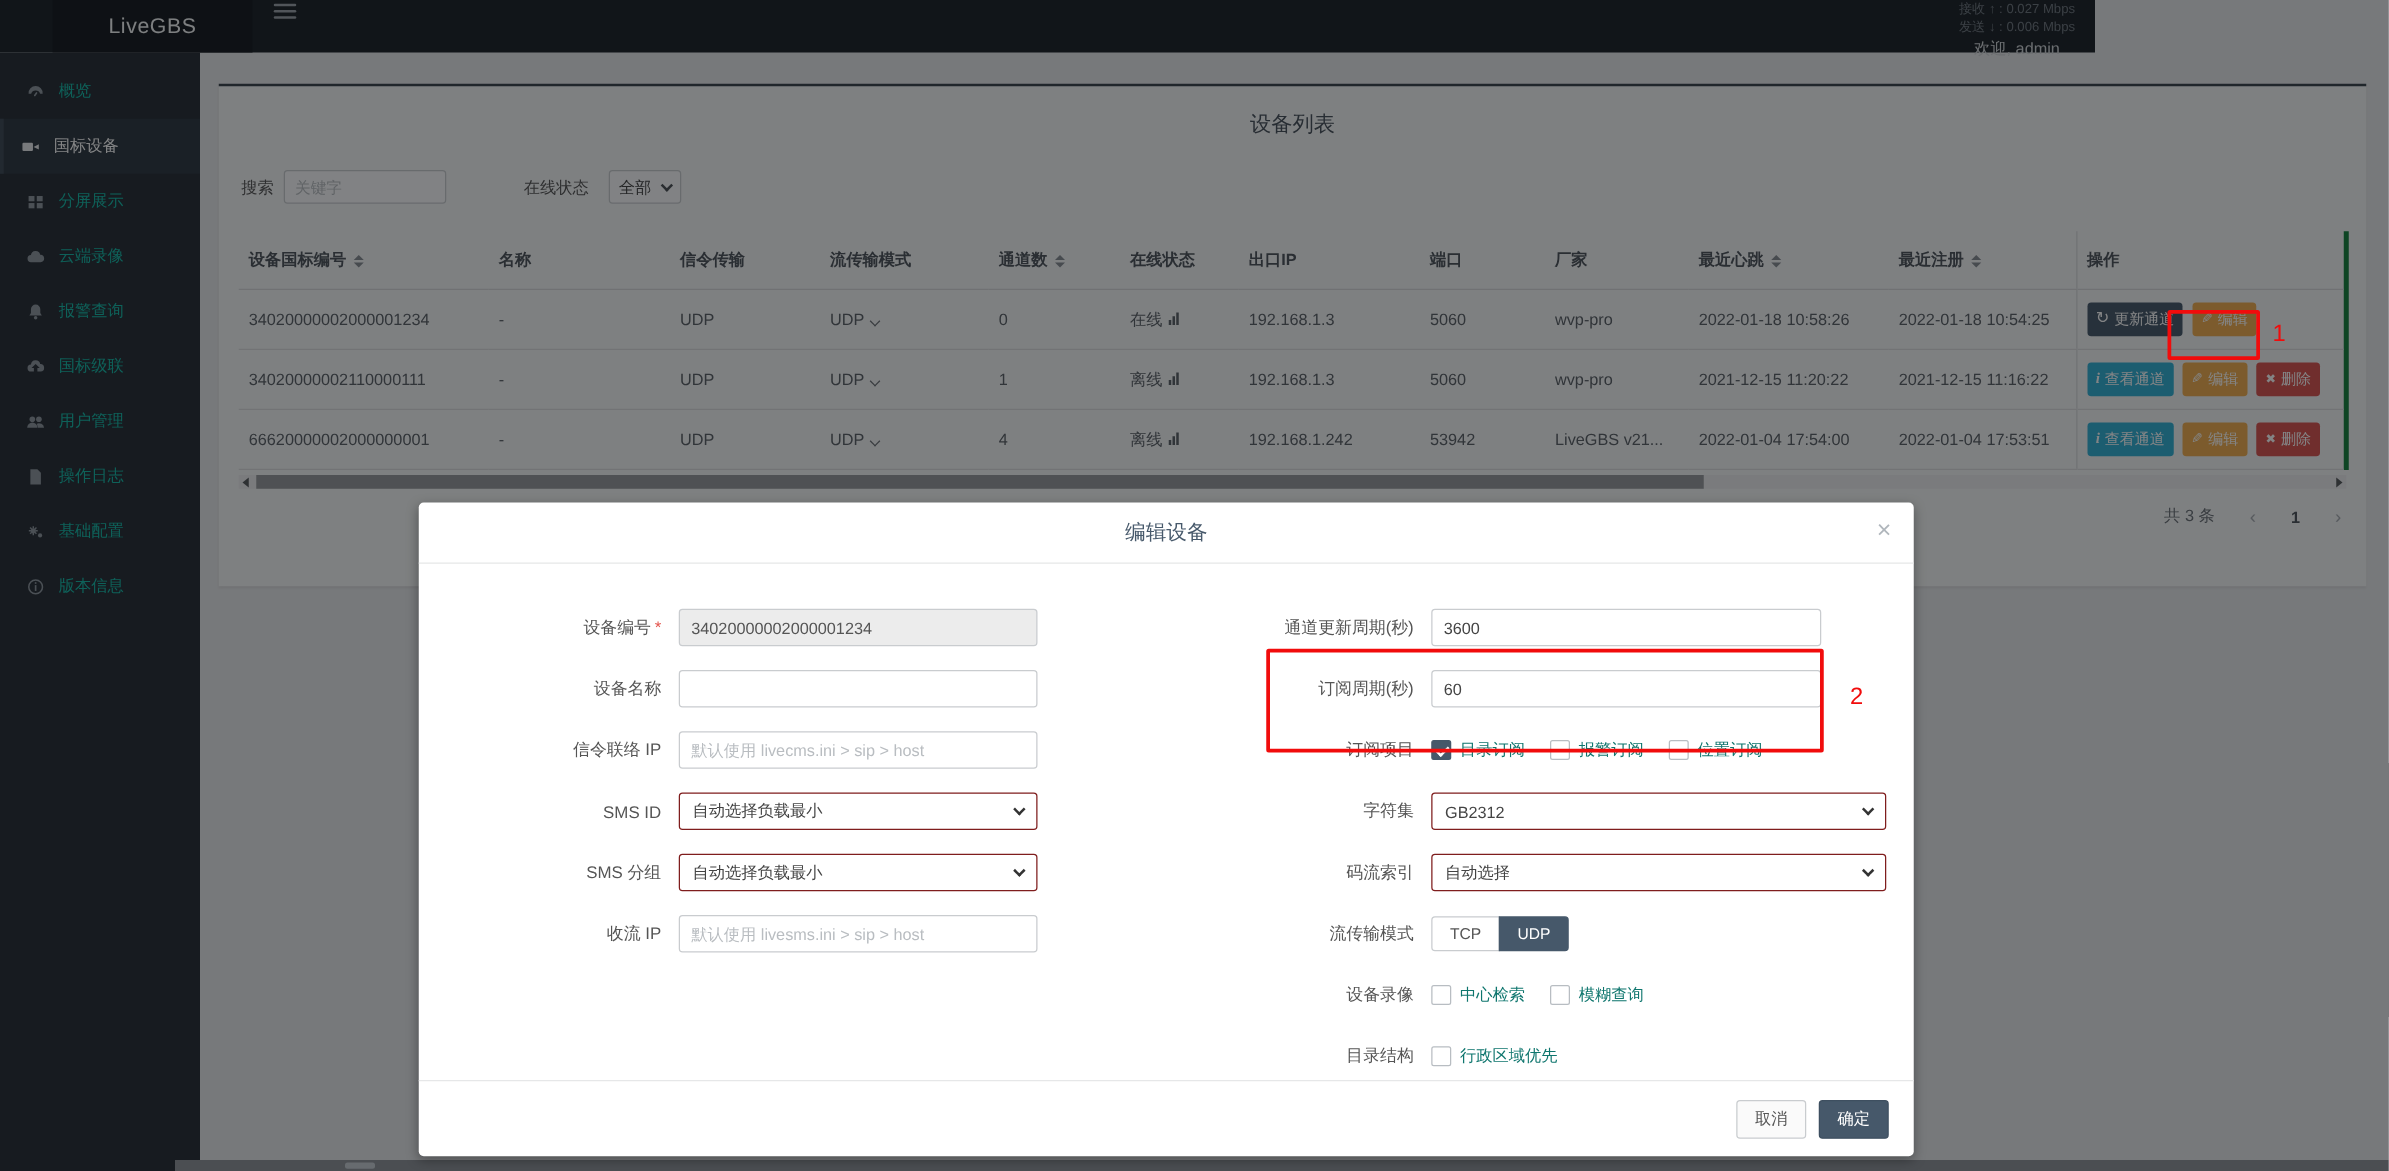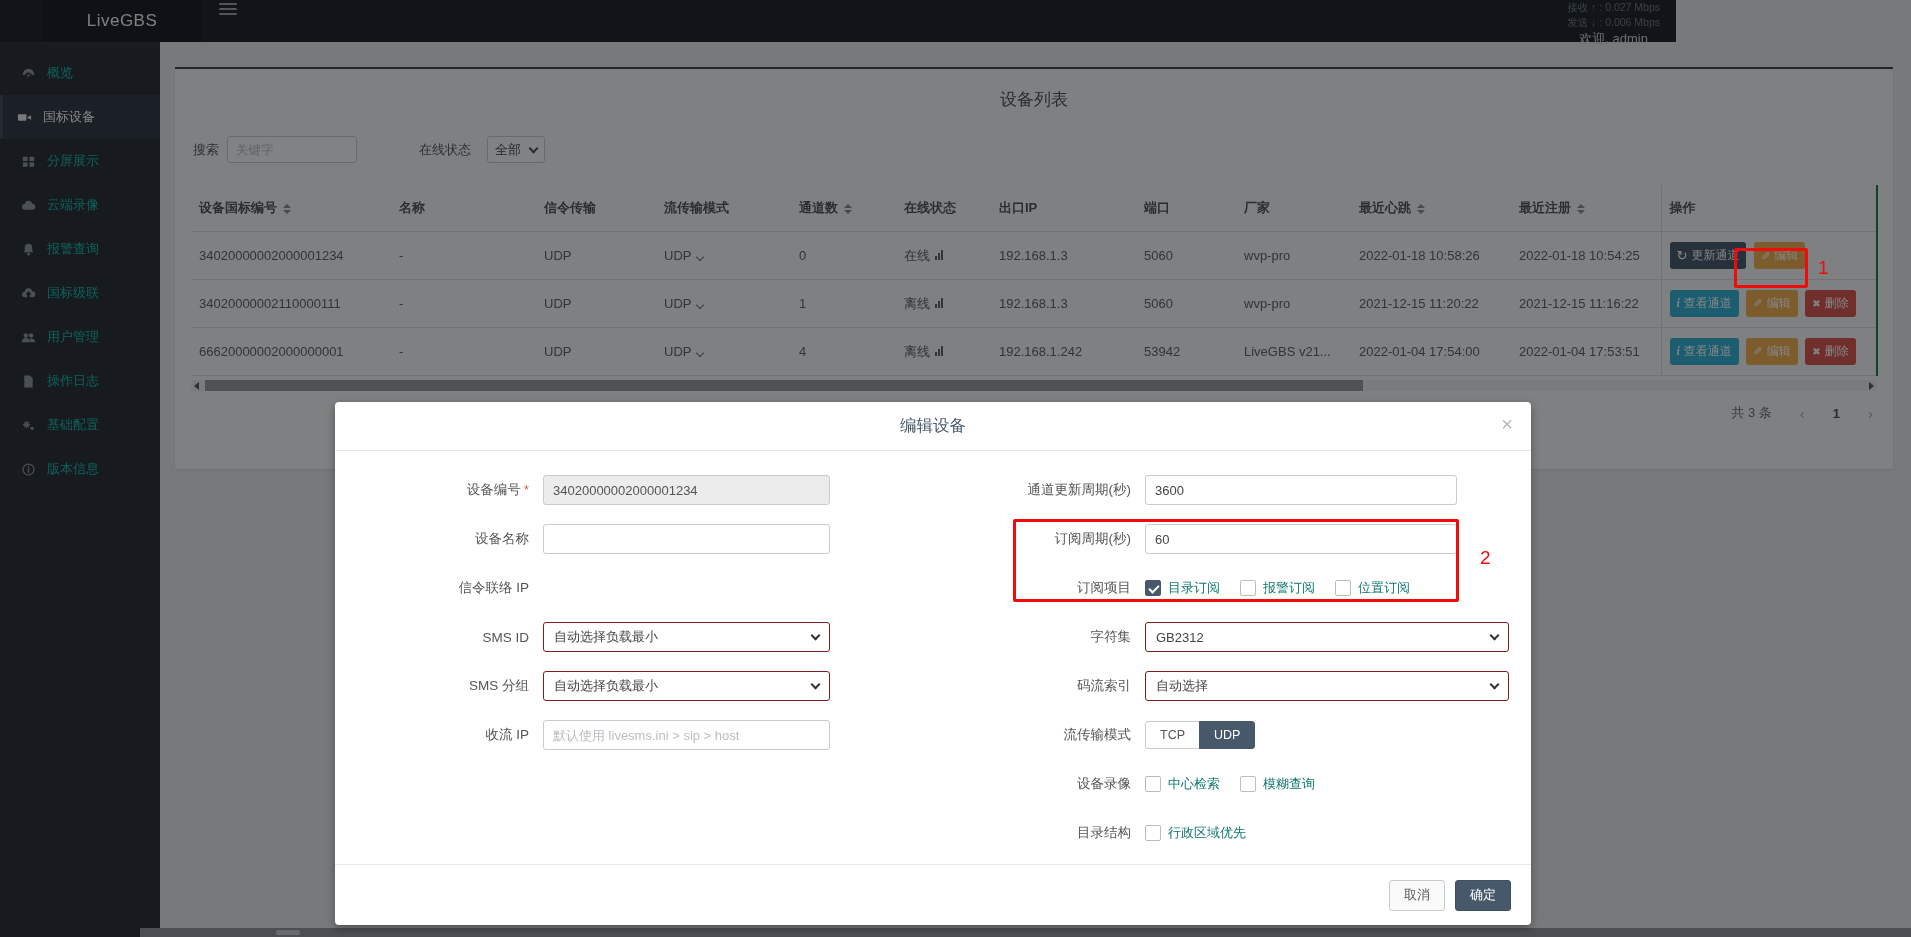--- a/index.html
+++ b/index.html
@@ -31,32 +31,32 @@
   .search-input::placeholder { color:#b9bdc1; }
   .status-filter { margin-left:62px; }
   .select-mini { display:inline-flex; align-items:center; justify-content:space-between; width:58px; height:27px; border:1px solid #c9cccf; border-radius:3px; background:#fbfbfc; padding:0 7px; margin-left:8px; cursor:pointer; color:#444; }
 
   .chev { width:7px; height:7px; border-right:2px solid #4a4f54; border-bottom:2px solid #4a4f54; transform:rotate(45deg); display:inline-block; margin-top:-3px; }
   .chev.sm { width:6px; height:6px; border-width:1.5px; margin-left:6px; border-color:#6b7075; }
 
   table.devices { margin:22px 16px 0 16px; border-collapse:collapse; table-layout:fixed; width:1686px; font-size:13px; }
   table.devices th { text-align:left; color:#4c535a; font-weight:bold; padding:14px 8px; border-bottom:1px solid #d8d9db; }
   table.devices td { color:#5a6066; padding:0 8px; height:48px; border-bottom:1px solid #dcdddf; white-space:nowrap; overflow:hidden; text-overflow:ellipsis; }
-  table.devices .op-col { border-left:1px solid #d8d9db; border-right:2px solid #15803d; }
+  table.devices .op-col { border-left:1px solid #d8d9db; border-right:4px solid #15803d; }
   .sort { display:inline-flex; flex-direction:column; margin-left:6px; vertical-align:middle; }
   .sort i { width:0; height:0; border-left:4px solid transparent; border-right:4px solid transparent; }
   .sort .up { border-bottom:4px solid #868c92; margin-bottom:2px; }
   .sort .dn { border-top:4px solid #868c92; }
   .status-on { color:#3f9d3f; }
   .status-off { color:#b6babe; }
   .bars { display:inline-flex; align-items:flex-end; gap:1px; margin-left:5px; }
   .bars i { width:2px; background:currentColor; display:block; }
   .bars i:nth-child(1){height:4px}.bars i:nth-child(2){height:7px}.bars i:nth-child(3){height:10px}
 
-  .btn { display:inline-flex; align-items:center; gap:4px; color:#fff; border:none; border-radius:3px; font-size:12px; padding:5px 7px; margin-right:4px; cursor:pointer; font-family:inherit; }
+  .btn { display:inline-flex; align-items:flex-start; gap:4px; color:#fff; border:none; border-radius:3px; font-size:12px; padding:5px 7px; margin-right:4px; cursor:pointer; font-family:inherit; }
   .btn-dark { background:#46586a; }
   .btn-info { background:#31b0d5; }
   .btn-warn { background:#f0ad4e; }
   .btn-dangr { background:#d9534f; }
   .ic-refresh::before { content:"\21BB"; font-size:13px; line-height:1; }
   .ic-info::before { content:"i"; font-family:"Liberation Serif",serif; font-weight:bold; font-style:italic; font-size:12px; }
   .ic-edit::before { content:"\270E"; font-size:11px; display:inline-block; transform:scaleX(-1); }
   .ic-del::before { content:"\2716"; font-size:10px; }
 
   .hscroll { position:relative; margin:4px 16px 0 16px; height:11px; background:#ececee; }
@@ -72,21 +72,21 @@
   .bottombar { position:absolute; left:140px; top:928px; width:1771px; height:9px; background:#8e9298; z-index:1; }
   .bottombar .bthumb { position:absolute; left:136px; top:2px; width:24px; height:5px; background:#c6ccd2; border-radius:2px; }
 
   
   .backdrop { position:absolute; inset:0; background:rgba(8,10,12,0.5); z-index:10; }
   .modal { position:absolute; left:335px; top:402px; width:1196px; height:523px; background:#fff; border-radius:4px; box-shadow:0 3px 9px rgba(0,0,0,.35); z-index:20; }
   .modal-head { height:49px; border-bottom:1px solid #e6e7e8; position:relative; display:flex; align-items:center; justify-content:center; }
   .modal-title { font-size:16.5px; color:#47596b; }
   .modal-close { position:absolute; right:18px; top:12px; color:#b0b6bc; font-size:20px; cursor:pointer; line-height:1; }
   .modal-body { position:relative; height:412px; }
-  .col { position:absolute; top:24px; }
+  .col { position:absolute; top:36px; }
   .col-left { left:44px; }
   .col-right { left:600px; }
   .frow { display:flex; align-items:center; height:30px; margin-bottom:19px; }
   .flabel { width:150px; text-align:right; color:#555; font-size:13.5px; flex:0 0 auto; }
   .col-right .flabel { width:196px; }
   .req { color:#e4564f; margin-left:3px; }
   .finput { margin-left:14px; width:287px; height:30px; border:1px solid #c9cccf; border-radius:3px; padding:0 9px; font-size:13px; color:#444; background:#fff; outline:none; font-family:inherit; }
   .col-right .finput { width:312px; }
   .finput:disabled { background:#ececec; color:#555; }
   .finput::placeholder { color:#b9bdc1; }
@@ -389,20 +389,21 @@
       <div class="frow">
         <span class="flabel"><span>设备编号</span><span class="req">*</span></span>
         <input class="finput" type="text" disabled="" value="34020000002000001234" style="">
       </div>
       <div class="frow">
         <span class="flabel">设备名称</span>
         <input class="finput" type="text" value="" style="">
       </div>
       <div class="frow">
         <span class="flabel">信令联络 IP</span>
+        <input class="finput" type="text" placeholder="默认使用 livecms.ini &gt; sip &gt; host" style="">
       </div>
       <div class="frow">
         <span class="flabel">SMS ID</span>
         <div class="fselect">
             <span>自动选择负载最小</span>
             <i class="chev"></i>
           </div>
       </div>
       <div class="frow">
         <span class="flabel">SMS 分组</span>

